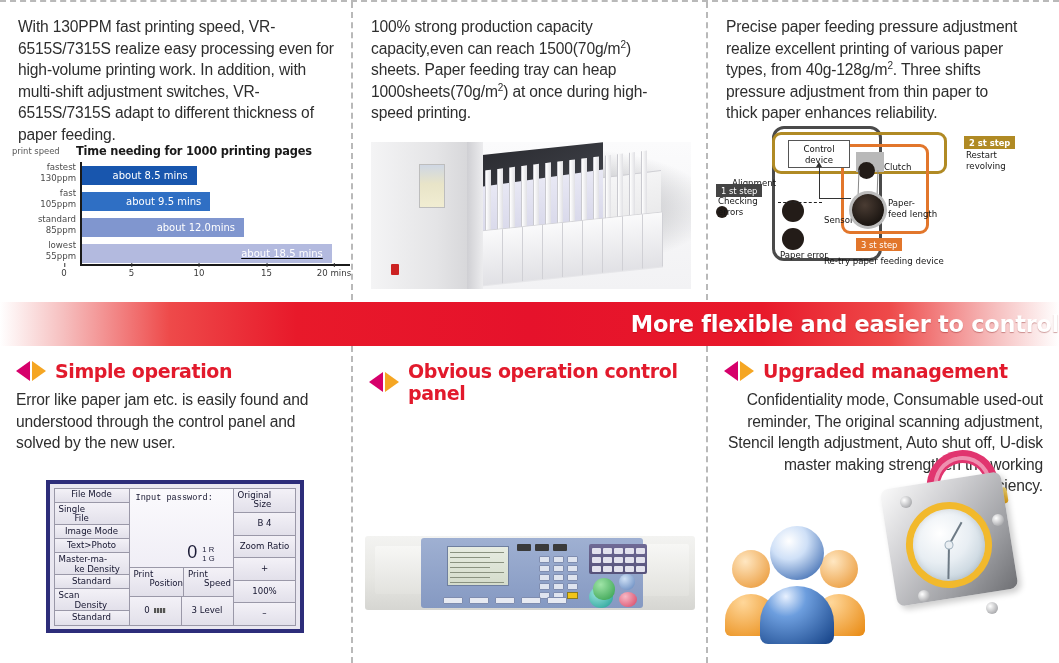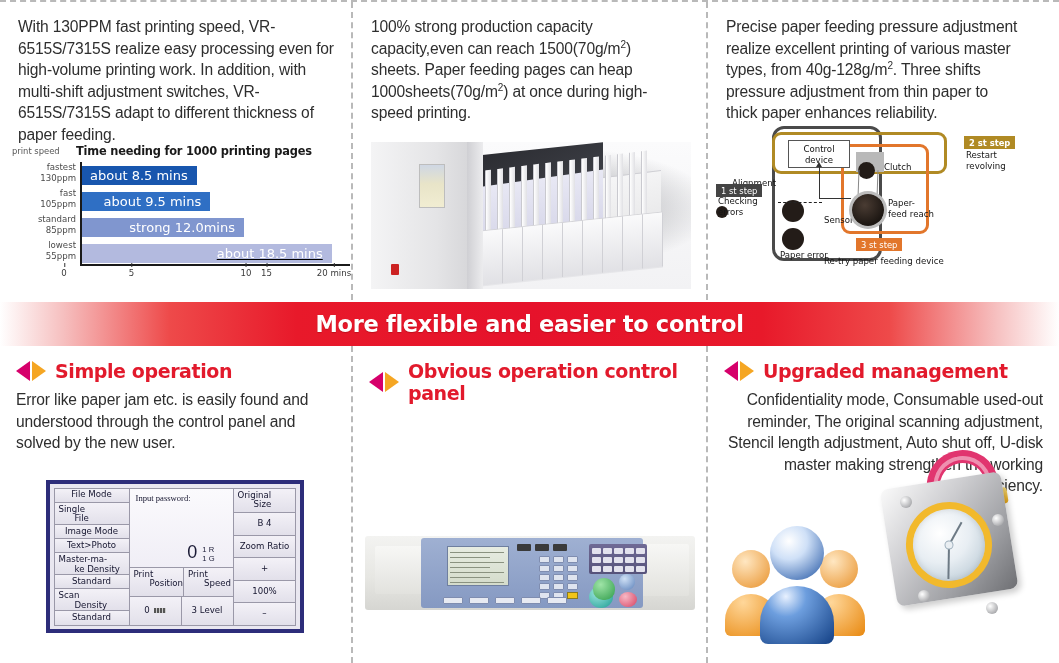--- a/index.html
+++ b/index.html
@@ -55,21 +55,21 @@
     border-bottom: 2px solid #1a1a1a;
   }
   .barrow {
     position: relative; height: 26px; width: 100%;
   }
   .bar {
     position: absolute; left: 0; top: 4px; height: 19px;
     display: flex; align-items: center; justify-content: flex-end;
   }
   .bar span {
-    color: #fff; font-size: 13px; padding-right: 9px; white-space: nowrap;
+    color: #fff; font-size: 10px; padding-right: 9px; white-space: nowrap;
     font-family: "DejaVu Sans", sans-serif;
   }
   .cat-label {
     position: absolute; right: 100%; top: 0; width: 58px;
     text-align: right; padding-right: 6px;
     font-size: 8.6px; line-height: 11px; color: #4a4a4a;
     font-family: "DejaVu Sans", sans-serif;
   }
   .xticks {
     position: absolute; left: 60px; top: 124px; width: 270px; height: 16px;
@@ -175,21 +175,21 @@
   .fd-cap{position:absolute;font-size:8.6px;line-height:10.5px;color:#151515;
     font-family:"DejaVu Sans",sans-serif;}
   .fd-leftnub{position:absolute;left:0;top:84px;width:12px;height:12px;border-radius:50%;background:#231c18;}
 
   
   .banner {
     position: absolute; left: 0; top: 302px; width: 1059px; height: 44px;
     background: linear-gradient(90deg,
       #ffffff 0%, #f6bfbf 6%, #ee4a4a 16%, #e8192a 28%,
       #e6122b 50%, #e8192a 72%, #ee4a4a 84%, #f6bfbf 94%, #ffffff 100%);
-    display: flex; align-items: center; justify-content: center;
+    display: flex; align-items: center; justify-content: flex-end;
   }
   .banner-text {
     color: #fff; font-size: 22.5px; font-weight: bold;
     font-family: "DejaVu Sans", sans-serif; letter-spacing: -0.3px;
     text-shadow: 0 1px 1px rgba(120,0,0,.35);
   }
 
   
   .bottom-section {
     position: absolute; left: 0; top: 346px; width: 1059px; height: 317px;
@@ -231,21 +231,21 @@
   }
   .cell.tall { flex: 1; }
   .cell.indent { display:block; text-align:left; padding-left:4px; padding-top:2px; }
   .cell.indent i { font-style: normal; display:block; padding-left: 16px; }
   .lcd-zero { font-size: 18px; color:#1a1a35; }
   .lcd-rg { font-size: 7.6px; line-height: 9px; color:#1a1a35; }
   .lcd-mid-main { flex:1; position:relative; border:1px solid #9a98a8; margin:-0.5px;
     background: linear-gradient(180deg,#fbfafd,#f0eef6); }
   .lcd-center-val { position:absolute; right: 18px; bottom: 4px; display:flex; align-items:flex-end; gap:5px; }
   .lcd-pw { position:absolute; left:6px; top:4px; font-size:8.6px; color:#14142e;
-    font-family:Liberation Serif, serif; }
+    font-family:Liberation Mono, monospace; }
   .lcd-botrow { display:flex; height: 21%; }
   .lcd-botrow .cell { flex:1; }
   .lcd-mini { display:inline-block; width:12px; height:5px;
     background: repeating-linear-gradient(90deg,#555 0 1.5px,#ccc 1.5px 3px); margin-left:4px; }
 
   
   .cp-photo {
     position: absolute; left: 12px; top: 170px; width: 330px; height: 118px;
     background:#fff; overflow:hidden;
   }
@@ -350,48 +350,48 @@
               <div class="bar" style="width: 128.25px; background: rgb(47, 111, 196);">
                 <span>about  9.5 mins</span>
               </div>
             </div>
             <div class="barrow">
               <div class="cat-label">
                 <div>standard</div>
                 <div>85ppm</div>
               </div>
               <div class="bar" style="width: 162px; background: rgb(128, 150, 207);">
-                <span>strong 12.0mins</span>
+                <span>about 12.0mins</span>
               </div>
             </div>
             <div class="barrow">
               <div class="cat-label">
                 <div>lowest</div>
                 <div>55ppm</div>
               </div>
               <div class="bar" style="width: 249.75px; background: rgb(179, 186, 223); text-decoration: underline;">
                 <span>about 18.5 mins</span>
               </div>
             </div>
           </div>
         <div class="xticks" id="chart-xticks">
             <div class="xtick" style="left: 0px;">0<span class="tickmark" style="left: 50%;"></span></div>
             <div class="xtick" style="left: 67.5px;">5<span class="tickmark" style="left: 50%;"></span></div>
-            <div class="xtick" style="left: 135px; margin-left: 47px;">10<span class="tickmark" style="left: 50%;"></span></div>
+            <div class="xtick" style="left: 135px;">10<span class="tickmark" style="left: 50%;"></span></div>
             <div class="xtick" style="left: 202.5px;">15<span class="tickmark" style="left: 50%;"></span></div>
             <div class="xtick" style="left: 270px;">20 mins<span class="tickmark" style="left: 50%;"></span></div>
           </div>
       </div>
     </div>
 
     <div class="top-col c2">
       <div class="body-text">
         <div>100% strong production capacity</div>
         <div><span>capacity,even can reach 1500(70g/m</span><sup>2</sup><span>)</span></div>
-        <div>sheets. Paper feeding pages can heap</div>
+        <div>sheets. Paper feeding tray can heap</div>
         <div><span>1000sheets(70g/m</span><sup>2</sup><span>) at once  during high-</span></div>
         <div>speed printing.</div>
       </div>
 
       <div class="printer-photo">
         <div class="pp-dark"></div>
         <div class="pp-tray"></div>
         <div class="pp-paper"></div>
         <div class="pp-fins" id="pp-fins">
             <div class="pp-fin" style="left: 0px;"></div>
@@ -430,21 +430,21 @@
           <div class="pp-bodyedge"></div>
           <div class="pp-label"></div>
           <div class="pp-redbtn"></div>
         </div>
       </div>
     </div>
 
     <div class="top-col c3">
       <div class="body-text">
         <div>Precise paper feeding pressure adjustment</div>
-        <div>realize excellent printing of various master</div>
+        <div>realize excellent printing of various paper</div>
         <div><span>types, from 40g-128g/m</span><sup>2</sup><span>. Three shifts</span></div>
         <div>pressure adjustment from  thin paper to</div>
         <div>thick paper enhances reliability.</div>
       </div>
 
       <div class="feed-diagram">
         <div class="fd-leftnub"></div>
 
         <div class="fd-box"></div>
         <div class="fd-ring-gold"></div>
@@ -469,21 +469,21 @@
         <div class="fd-arrow"></div>
         <div class="fd-arrowh"></div>
 
         <div class="fd-clutchplate"></div>
         <div class="fd-roller" style="left:142px;top:40px;width:17px;height:17px;"></div>
         <div class="fd-belt"></div>
         <div class="fd-bigroller"></div>
         <div class="fd-txt" style="left:168px;top:40px;">Clutch</div>
         <div class="fd-txt" style="left:172px;top:76px;">
           <div>Paper-</div>
-          <div>feed reach</div>
+          <div>feed length</div>
         </div>
 
         <div class="step-tag step-1">1 st  step</div>
         <div class="fd-cap" style="left:2px;top:74px;">
           <div>Checking</div>
           <div>errors</div>
         </div>
 
         <div class="step-tag step-2">2 st  step</div>
         <div class="fd-cap" style="left:250px;top:28px;">

